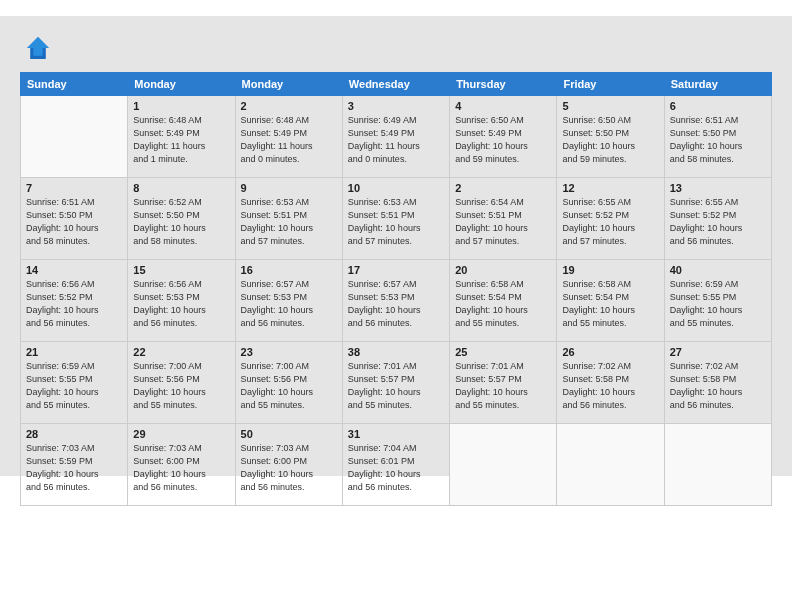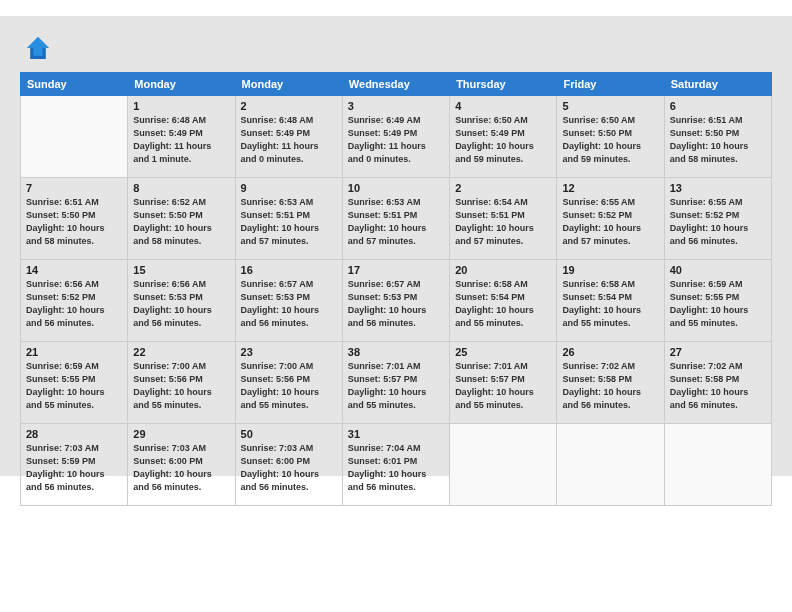--- a/index.html
+++ b/index.html
@@ -86,21 +86,20 @@
     .day-num {
       font-size: 11px;
       font-weight: bold;
       color: #222;
       margin-bottom: 2px;
     }
     .day-info {
       font-size: 9px;
       color: #333;
       line-height: 1.45;
-      font-weight: bold;
     }
   </style>
 </head>
 <body>
 
 <div class="page">
   <div class="header">
     <div class="logo">
       <svg class="logo-icon" viewBox="0 0 36 36">
         <polygon points="18,4 32,18 28,18 28,32 8,32 8,18 4,18" fill="#1a6bbf"></polygon>

